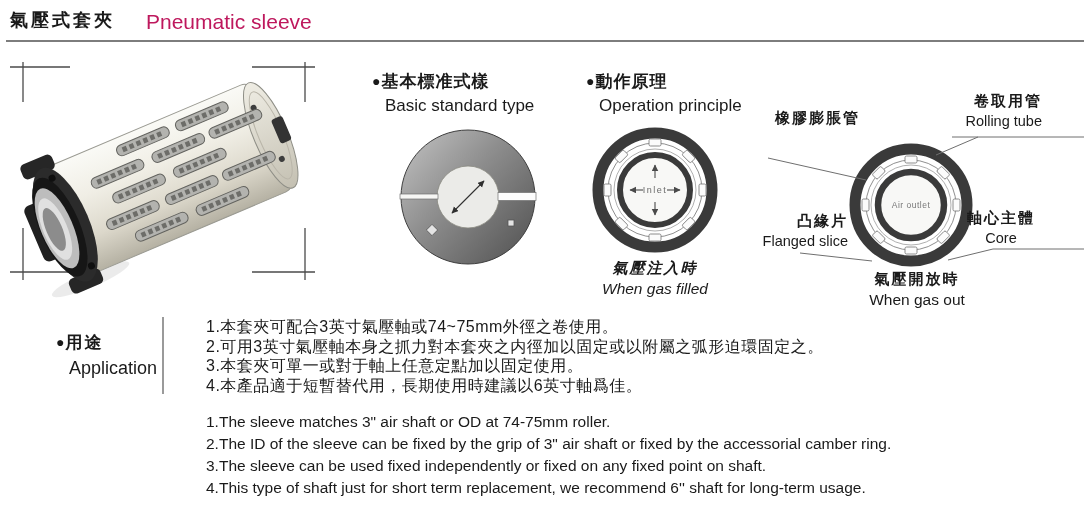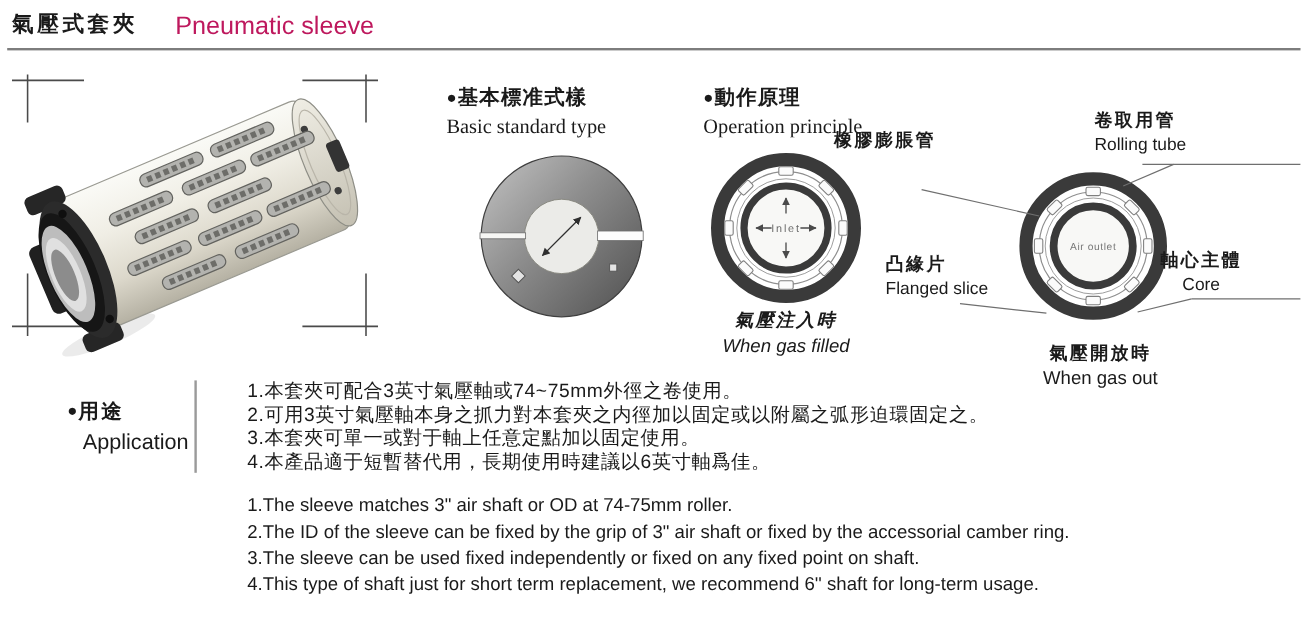--- a/index.html
+++ b/index.html
@@ -5,27 +5,27 @@
   html,body{margin:0;padding:0;background:#ffffff;}
   .page{position:relative;width:1084px;height:524px;background:#fff;overflow:hidden;
         font-family:"Liberation Sans","DejaVu Sans",sans-serif;color:#1a1a1a;}
   .abs{position:absolute;}
   
   .title-zh{left:10px;top:8px;font-size:18px;font-weight:bold;letter-spacing:3px;}
   .title-en{left:146px;top:10px;font-size:21px;color:#be185d;}
   .rule{left:6px;top:40px;width:1078px;height:2px;background:#7d7d7d;}
   
   .sec-head .zh{font-size:17px;font-weight:bold;letter-spacing:1px;}
-  .sec-head .en{font-size:17px;margin-top:3px;font-family:Liberation Serif, serif;}
+  .sec-head .en{font-size:17px;margin-left:13px;margin-top:3px;}
   .bullet{font-size:14px;margin-right:1px;vertical-align:1px;}
   
   .callout{line-height:1.4;}
   .callout .zh{font-size:15px;font-weight:bold;letter-spacing:2px;}
   .callout .en{font-size:14.5px;}
-  .ta-r{}
+  .ta-r{text-align:right;}
   .ta-c{text-align:center;}
   
   .caption{text-align:center;line-height:1.4;}
   .caption .zh{font-size:15px;font-weight:bold;letter-spacing:2px;}
   .caption .en{font-size:15.5px;}
   
   .app-head{left:16px;top:331px;margin-left:40px;}
   .app-head .zh{font-size:17px;font-weight:bold;letter-spacing:2px;}
   .app-head .en{font-size:18px;margin-left:13px;margin-top:4px;}
   .vdiv{left:162px;top:317px;width:2px;height:77px;background:#9a9a9a;}
@@ -190,21 +190,21 @@
       <use href="#tabR" transform="translate(65,63) rotate(135)"></use>
       <use href="#tabR" transform="translate(65,63) rotate(180)"></use>
       <use href="#tabR" transform="translate(65,63) rotate(225)"></use>
       <use href="#tabR" transform="translate(65,63) rotate(270)"></use>
       <use href="#tabR" transform="translate(65,63) rotate(315)"></use>
     </g>
     <circle cx="65" cy="63" r="40" fill="none" stroke="#9a9a9a" stroke-width="0.8"></circle>
     <circle cx="65" cy="63" r="33" fill="#f8f8f6" stroke="#3a3a3a" stroke-width="6.5"></circle>
     <text x="65" y="66" text-anchor="middle" font-size="8.5" letter-spacing="0.5" fill="#777">Air outlet</text>
   </svg>
-  <div class="abs caption" style="left:844px;top:284px;width:146px;">
+  <div class="abs caption" style="left:844px;top:268px;width:146px;">
     <div class="zh">氣壓開放時</div>
     <div class="en">When gas out</div>
   </div>
 
   <div class="abs callout ta-r" style="left:695px;top:107px;width:165px;">
     <div class="zh">橡膠膨脹管</div>
   </div>
   <div class="abs callout ta-r" style="left:912px;top:90px;width:130px;">
     <div class="zh">卷取用管</div>
     <div class="en">Rolling tube</div>

